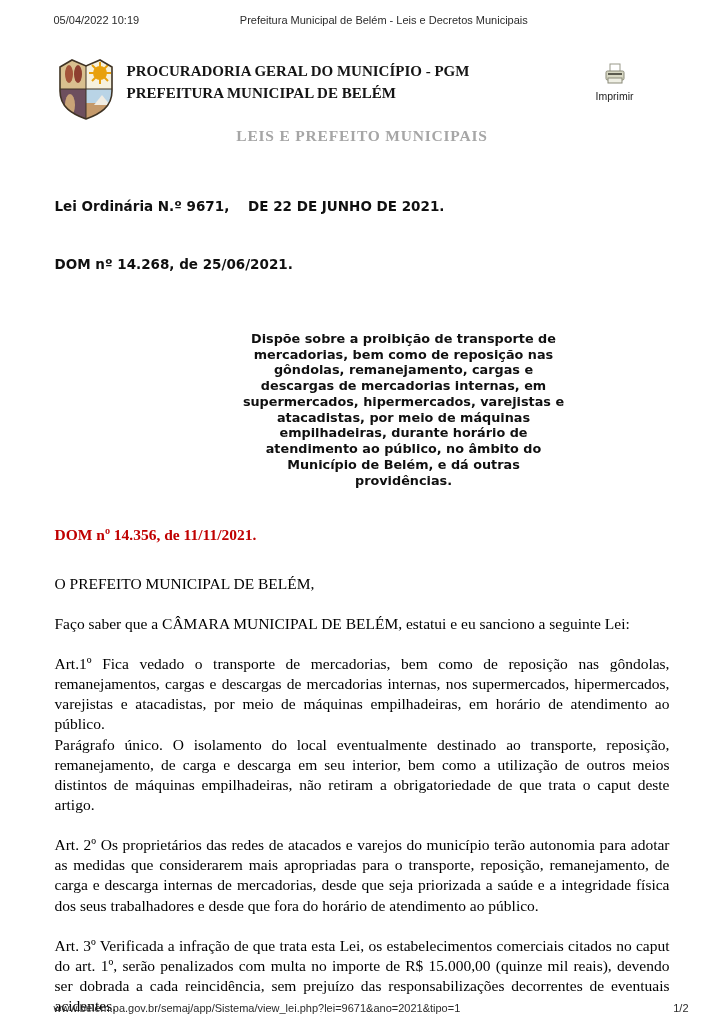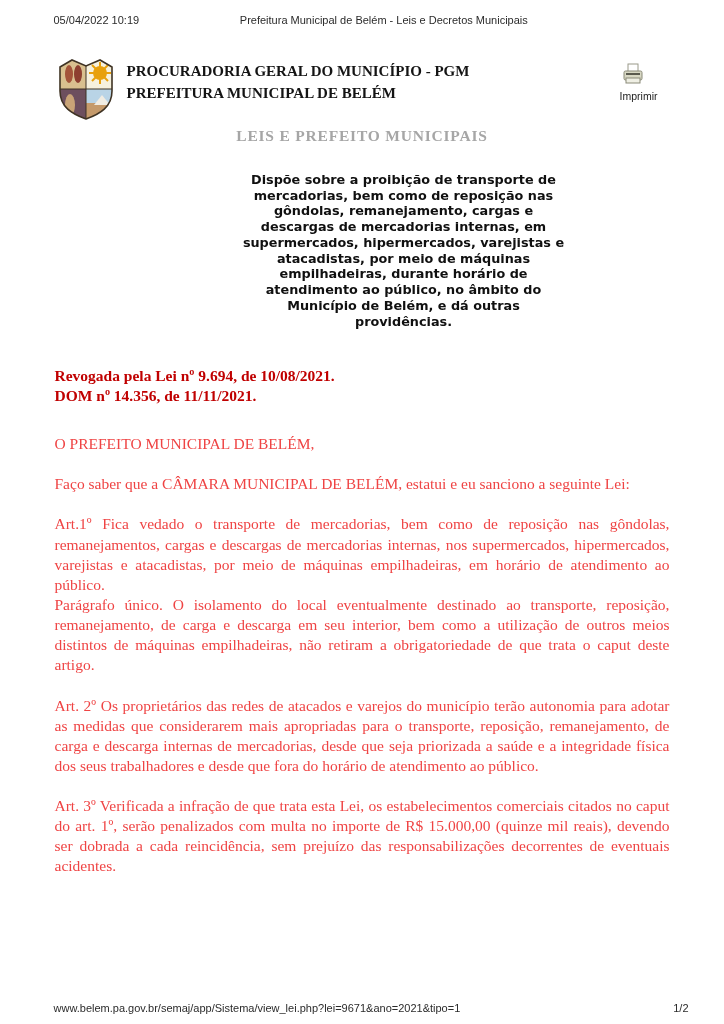--- a/index.html
+++ b/index.html
@@ -52,22 +52,22 @@
     margin-top: 4px;
     font-family: "Liberation Serif", serif;
     font-weight: bold;
     font-size: 15px;
     line-height: 1.45;
     color: #141414;
   }
   .print-action {
     margin-left: auto;
     margin-top: 6px;
-    margin-right: 12px;
-    text-align: left;
+    margin-right: 36px;
+    text-align: center;
     cursor: pointer;
   }
   .print-action .label {
     font-family: "Liberation Sans", sans-serif;
     font-size: 10.5px;
     color: #222;
     margin-top: 1px;
   }
 
   .section-title {
@@ -108,21 +108,21 @@
     font-weight: bold;
     font-size: 15.5px;
     line-height: 1.25;
     color: #c00000;
   }
 
   .body-text {
     font-family: "Liberation Serif", serif;
     font-size: 15.5px;
     line-height: 1.3;
-    color: #ef4444;
+    color: #000000;
   }
   .body-text p { margin: 0; text-align: justify; }
   .opening1 { margin-top: 29px !important; }
   .opening2 { margin-top: 20px !important; }
   .block-gap { margin-top: 20px !important; }
 </style>
 </head>
 <body>
 
 <div class="page">
@@ -177,25 +177,28 @@
             <rect x="6" y="15" width="14" height="5" fill="#efefe4" stroke="#8a8a78" stroke-width="1"></rect>
             <rect x="6" y="10" width="14" height="2" fill="#5a5a4e"></rect>
           </svg>
         </span>
         <div class="label">Imprimir</div>
       </div>
     </div>
 
     <div class="section-title">LEIS E PREFEITO MUNICIPAIS</div>
 
+    <div class="law-heading">
+      <div>Lei Ordinária N.º 9671,    DE 22 DE JUNHO DE 2021.</div>
+      <div class="line2">DOM nº 14.268, de 25/06/2021.</div>
+    </div>
 
     <div class="ementa">Dispõe sobre a proibição de transporte de mercadorias, bem como de reposição nas gôndolas, remanejamento, cargas e descargas de mercadorias internas, em supermercados, hipermercados, varejistas e atacadistas, por meio de máquinas empilhadeiras, durante horário de atendimento ao público, no âmbito do Município de Belém, e dá outras providências.</div>
 
     <div class="revocation">
-      <div>Revogada pela Lei nº 9.694, de 10/08/2021.</div>
       <div>DOM nº 14.356, de 11/11/2021.</div>
     </div>
 
     <div class="body-text">
       <p class="opening1">O PREFEITO MUNICIPAL DE BELÉM,</p>
       <p class="opening2">Faço saber que a CÂMARA MUNICIPAL DE BELÉM, estatui e eu sanciono a seguinte Lei:</p>
       <p class="block-gap">Art.1º Fica vedado o transporte de mercadorias, bem como de reposição nas gôndolas, remanejamentos, cargas e descargas de mercadorias internas, nos supermercados, hipermercados, varejistas e atacadistas, por meio de máquinas empilhadeiras, em horário de atendimento ao público.</p>
       <p>Parágrafo único. O isolamento do local eventualmente destinado ao transporte, reposição, remanejamento, de carga e descarga em seu interior, bem como a utilização de outros meios distintos de máquinas empilhadeiras, não retiram a obrigatoriedade de que trata o caput deste artigo.</p>
       <p class="block-gap">Art. 2º Os proprietários das redes de atacados e varejos do município terão autonomia para adotar as medidas que considerarem mais apropriadas para o transporte, reposição, remanejamento, de carga e descarga internas de mercadorias, desde que seja priorizada a saúde e a integridade física dos seus trabalhadores e desde que fora do horário de atendimento ao público.</p>
       <p class="block-gap">Art. 3º Verificada a infração de que trata esta Lei, os estabelecimentos comerciais citados no caput do art. 1º, serão penalizados com multa no importe de R$ 15.000,00 (quinze mil reais), devendo ser dobrada a cada reincidência, sem prejuízo das responsabilizações decorrentes de eventuais acidentes.</p>

